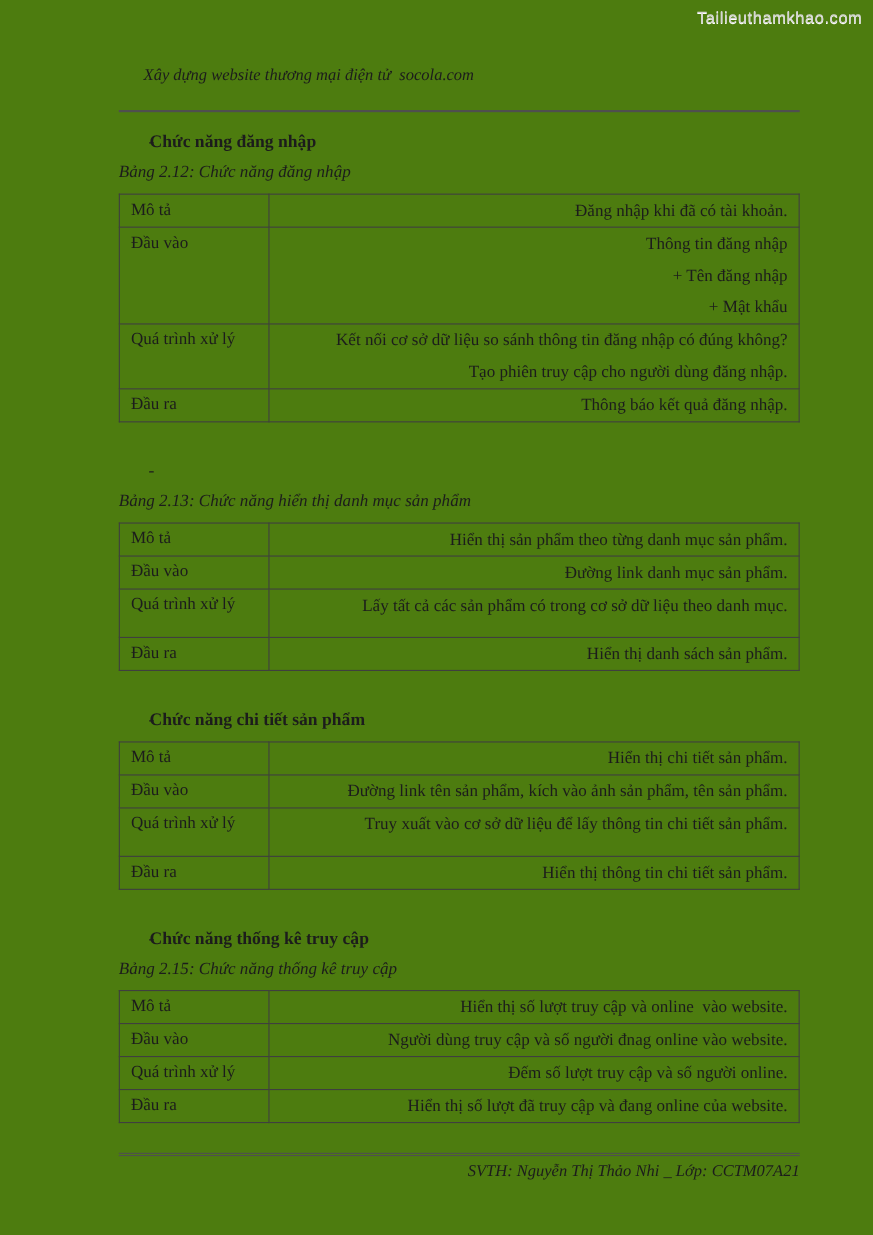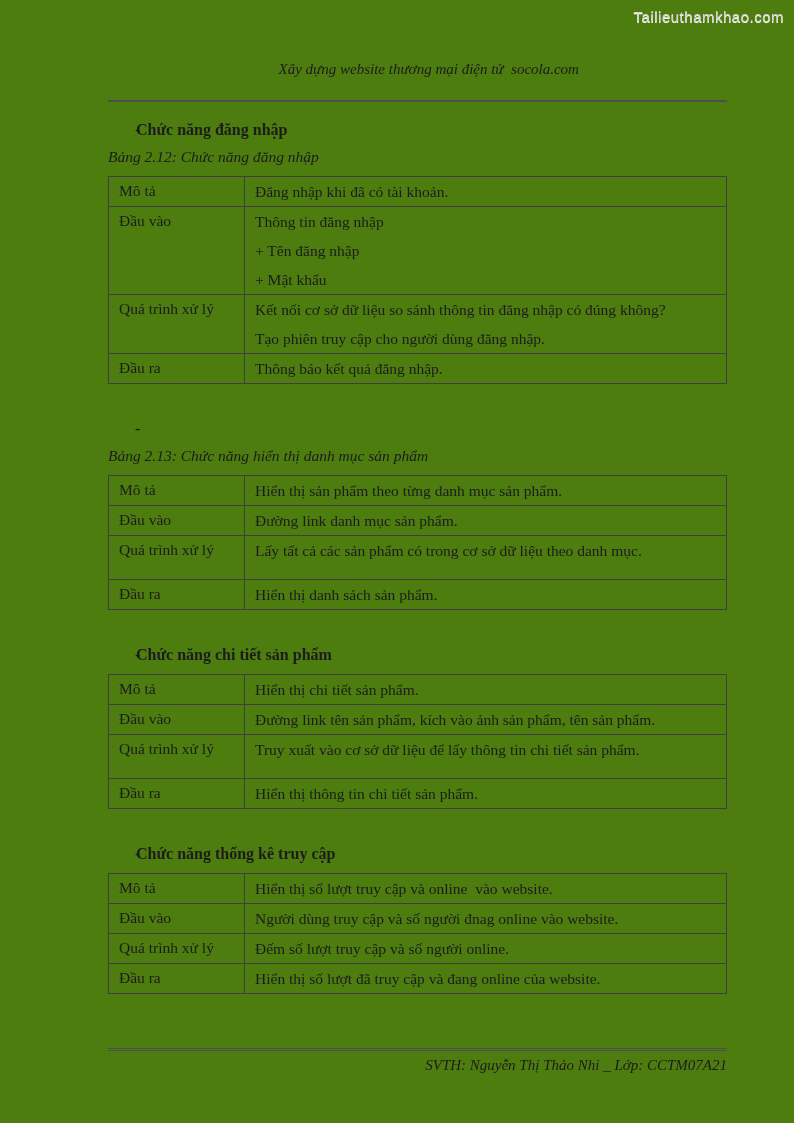--- a/index.html
+++ b/index.html
@@ -19,21 +19,20 @@
     text-shadow:0 1px 0 #ffffff;
   }
   .content{
     position:absolute;left:108px;top:0;width:619px;
   }
   .doc-header{
     margin-top:42px;padding-bottom:4px;
     border-bottom:2.5px solid var(--rule);
     font-style:italic;font-size:15px;line-height:18px;
     white-space:pre-wrap;
-    text-align:center;
   }
   .section-heading{
     margin-top:35px;display:flex;line-height:19px;
     font-weight:bold;font-size:16px;
   }
   .section:first-of-type .section-heading{margin-top:18px;}
   .bullet{width:28px;padding-left:27px;font-weight:normal;}
   .caption{
     margin-top:8px;text-align:left;font-style:italic;font-size:15.5px;line-height:19px;
   }
@@ -41,21 +40,21 @@
     margin-top:10px;width:619px;border-collapse:collapse;table-layout:fixed;
   }
   table.func-table td{
     border:1px solid var(--border);
     vertical-align:top;
     padding:5px 10px 5px 10px;
     font-size:15.5px;
   }
   td.label-cell{width:136px;margin-top:16px;}
   .cell-line{
-    line-height:19px;min-height:19px;margin-bottom:10px;white-space:pre-wrap;
+    line-height:19px;min-height:19px;margin-bottom:10px;white-space:pre-wrap;text-align:right;
   }
   .cell-line:last-child{margin-bottom:0;}
   .cell-line.empty{min-height:4px;height:4px;margin-bottom:0;}
   .doc-footer{
     position:absolute;left:108px;top:1048px;width:619px;
     border-top:3px double var(--rule);
     padding-top:5px;
     display:flex;justify-content:flex-end;
     font-style:italic;font-size:15px;line-height:18px;
   }
@@ -178,20 +177,21 @@
                 </td>
               </tr>
             </tbody>
           </table>
         </section>
         <section class="section">
           <div class="section-heading">
             <span class="bullet">-</span>
             <span class="heading-text">Chức năng thống kê truy cập</span>
           </div>
+          <div class="caption">Bảng 2.15: Chức năng thống kê truy cập</div>
           <table class="func-table">
             <tbody>
               <tr>
                 <td class="label-cell">Mô tả</td>
                 <td class="value-cell">
                   <div class="cell-line">Hiển thị số lượt truy cập và online  vào website.</div>
                 </td>
               </tr>
               <tr>
                 <td class="label-cell">Đầu vào</td>

